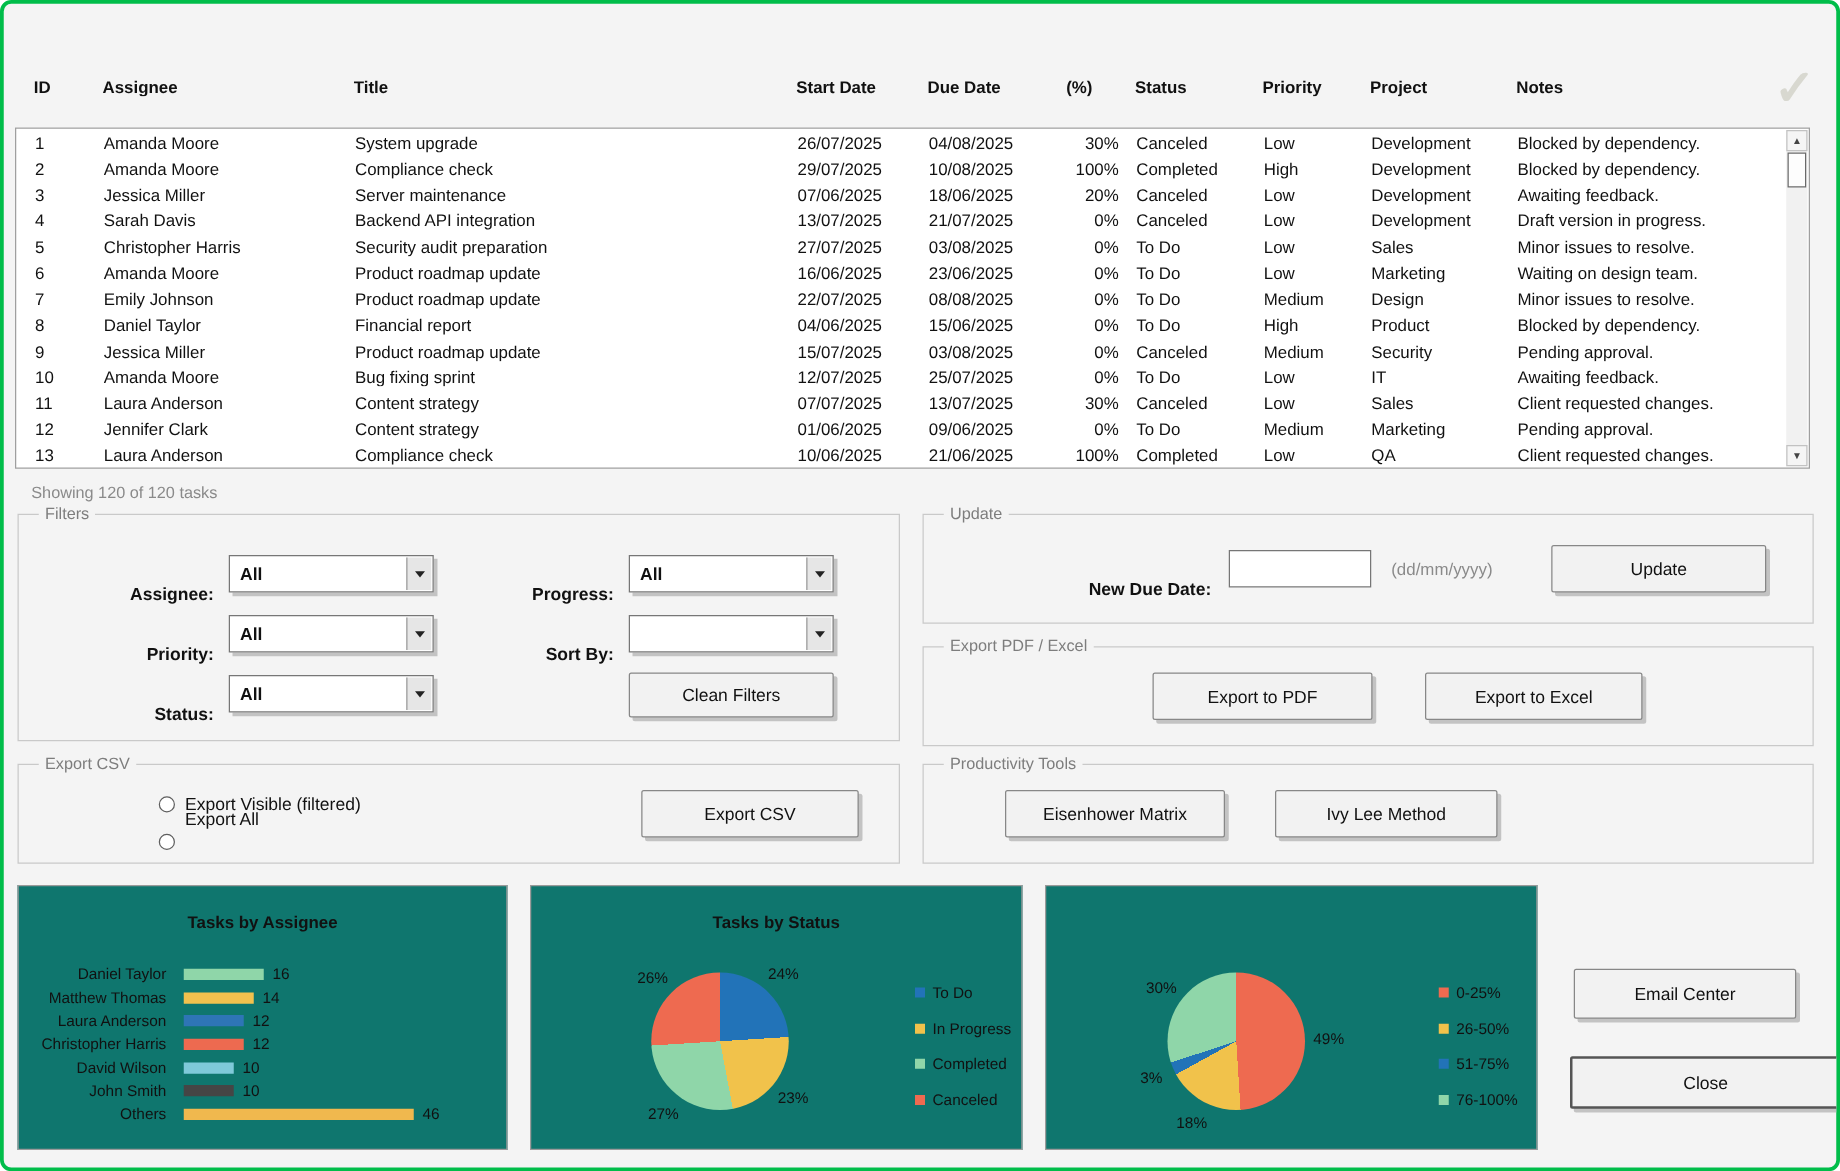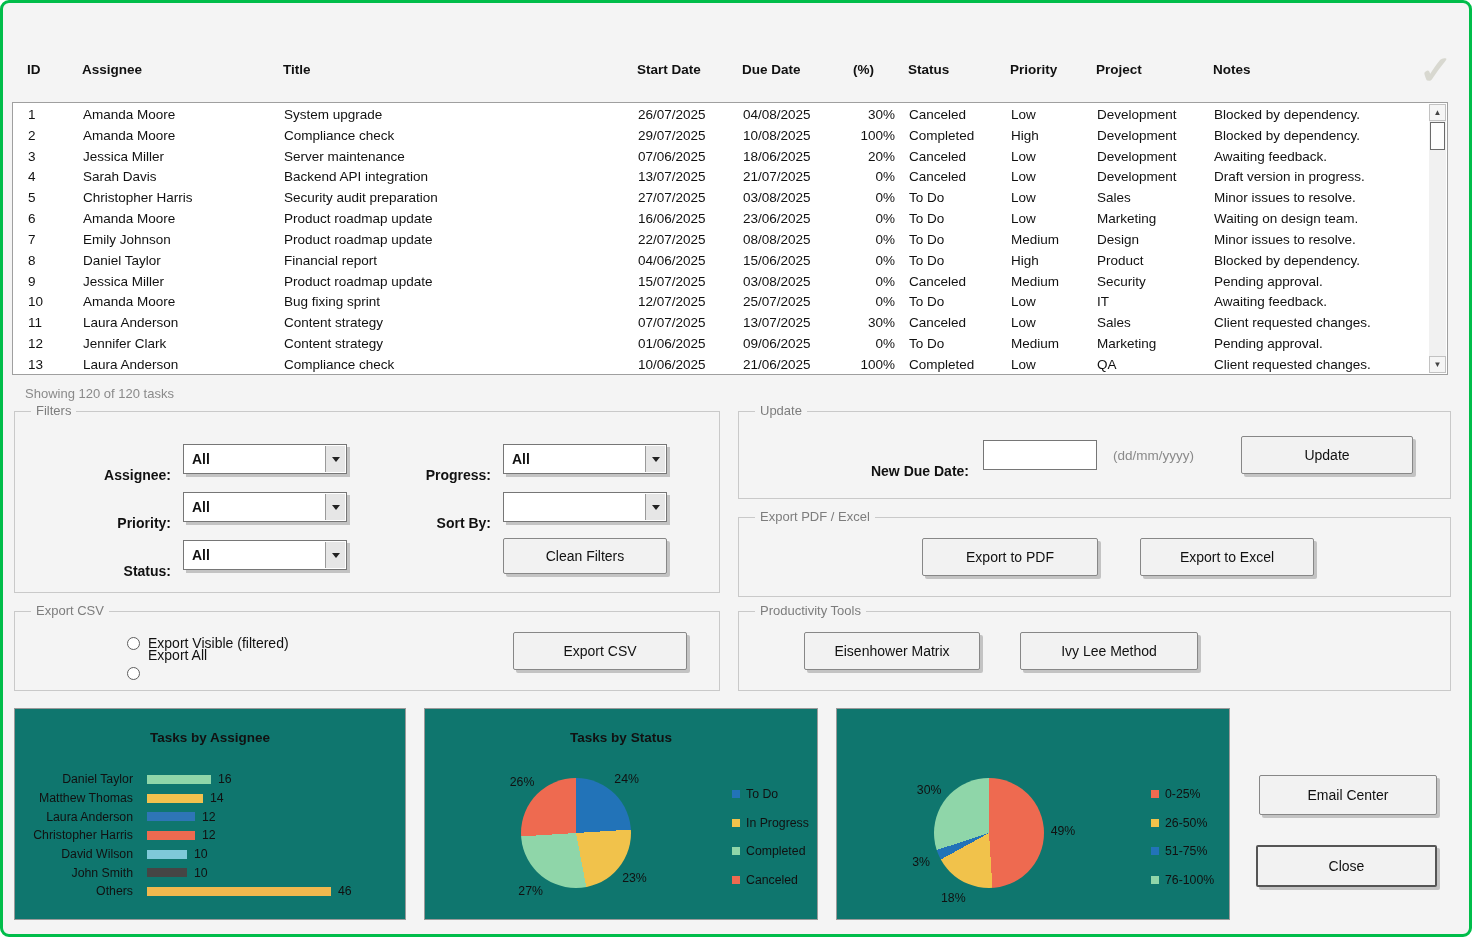--- a/index.html
+++ b/index.html
@@ -56,21 +56,21 @@
 
   .btn{position:absolute;background:#f2f2f2;border:1px solid #878787;border-radius:2px;box-shadow:3px 3px 0 #c3c3c3;display:flex;align-items:center;justify-content:center;font-size:14px;color:#111;white-space:nowrap;}
   #btn-clean{left:488px;top:126px;width:164px;height:36px;}
   #btn-update{left:502px;top:24px;width:172px;height:38px;}
   #btn-pdf{left:183px;top:20px;width:176px;height:38px;}
   #btn-excel{left:401px;top:20px;width:174px;height:38px;}
   #btn-csv{left:498px;top:20px;width:174px;height:38px;}
   #btn-eisen{left:65px;top:20px;width:176px;height:38px;}
   #btn-ivy{left:281px;top:20px;width:178px;height:38px;}
   #btn-email{left:1256px;top:772px;width:178px;height:40px;}
-  #btn-close{left:1253px;top:842px;width:181px;height:42px;border:2px solid #555;}
+  #btn-close{left:1253px;top:842px;width:217px;height:42px;border:2px solid #555;}
 
   .textbox{position:absolute;background:#fff;border:1px solid #767676;font-family:inherit;font-size:14px;padding:0 6px;}
   #due-input{left:244px;top:28px;width:114px;height:30px;}
   #due-hint{position:absolute;left:374px;top:28px;height:30px;display:flex;align-items:center;color:#8a8a8a;font-size:13.5px;}
 
   .radio{position:absolute;width:13px;height:13px;border-radius:50%;border:1px solid #5f5f5f;background:#fff;}
   .radio-label{position:absolute;font-size:14px;}
   #radio-visible{left:112px;top:25px;}
   #lbl-radio-visible{left:133px;top:23px;}
   #radio-all{left:112px;top:55px;}

